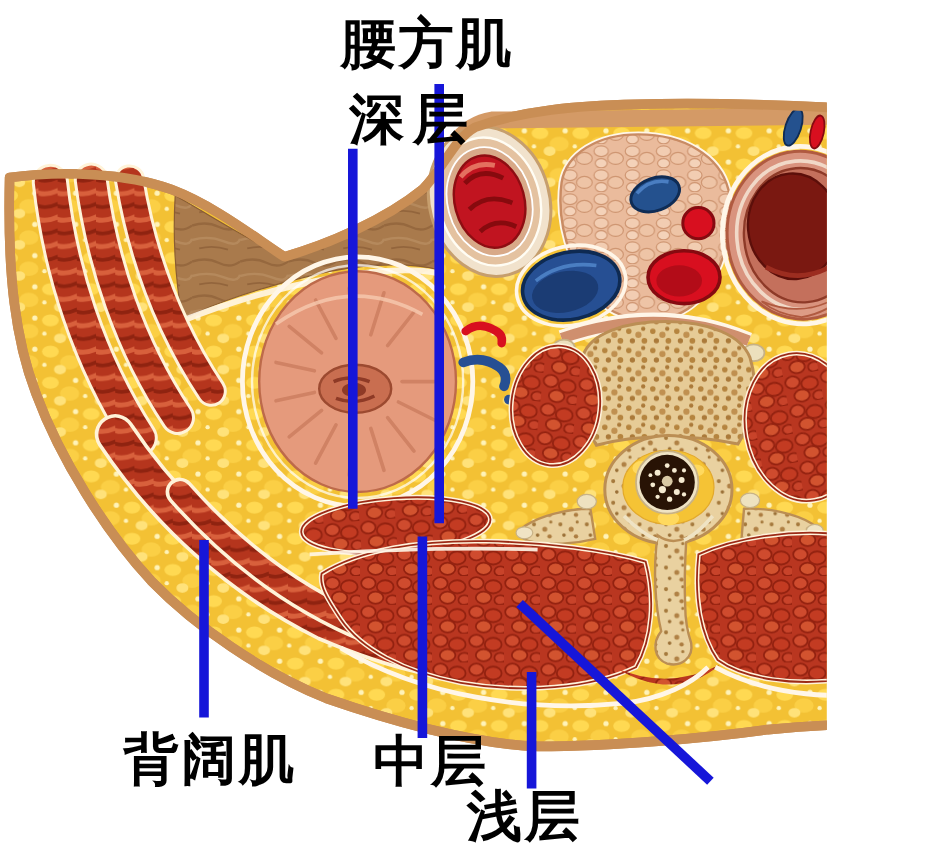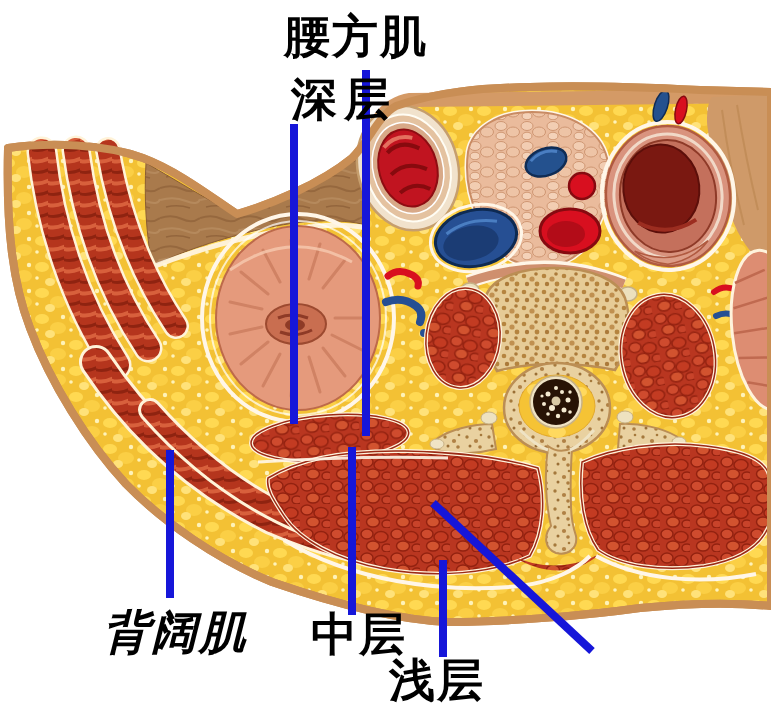--- a/index.html
+++ b/index.html
@@ -1,29 +1,29 @@
 <!DOCTYPE html>
 <html style="--c-background: #ffffff; --c-label_text: #000000; --c-leader_line: #1616d9; --c-fat_yellow: #f3c134; --c-fat_highlight: #ffd952; --c-muscle_red: #c03a22; --c-muscle_shadow: #93210f; --c-bone_beige: #e9d1a0; --c-bone_speckle: #a5793c; --c-skin_tan: #c98e55; --c-cavity_brown: #a97a4c; --c-kidney_pink: #e59a7c; --c-vessel_blue: #24518e; --c-vessel_red: #d80f1f; --c-bowel_core_red: #c11420; --c-bowel_interior_maroon: #7a1811; --c-pancreas_pink: #eabb9c; --c-fascia_white: #fff6e8; --c-spinal_cord_dark: #281305;"><head>
 <meta charset="utf-8">
 <style>
   html,body{margin:0;padding:0;background:#ffffff;}
   .stage{
-    position:relative;width:771px;height:721px;background:#fff;overflow:hidden;
+    position:relative;width:689px;height:721px;background:#fff;overflow:hidden;
     font-family:"DejaVu Serif","Liberation Serif",serif;
     border-radius:29px;
   }
   .art{position:absolute;left:0;top:0;}
   .lbl{
     position:absolute;font-weight:700;font-size:46px;line-height:1;
     color:var(--c-label_text,#000);letter-spacing:2px;white-space:nowrap;
     font-family:"DejaVu Serif","Liberation Serif",serif;
   }
   .lbl-yaofangji{left:284px;top:13px;}
   .lbl-shenceng{left:252px;top:76px;letter-spacing:7px;margin-left:39px;}
-  .lbl-beikuoji{left:103px;top:609px;font-style:italic;}
+  .lbl-beikuoji{left:103px;top:609px;}
   .lbl-zhongceng{left:311px;top:611px;}
   .lbl-qianceng{left:389px;top:657px;}
   .lbl-shuji{left:529px;top:657px;}
   .leader{stroke:var(--c-leader_line,#1616d9);stroke-width:8;fill:none;}
 </style>
 </head>
 <body>
 
 <div class="stage">
 

